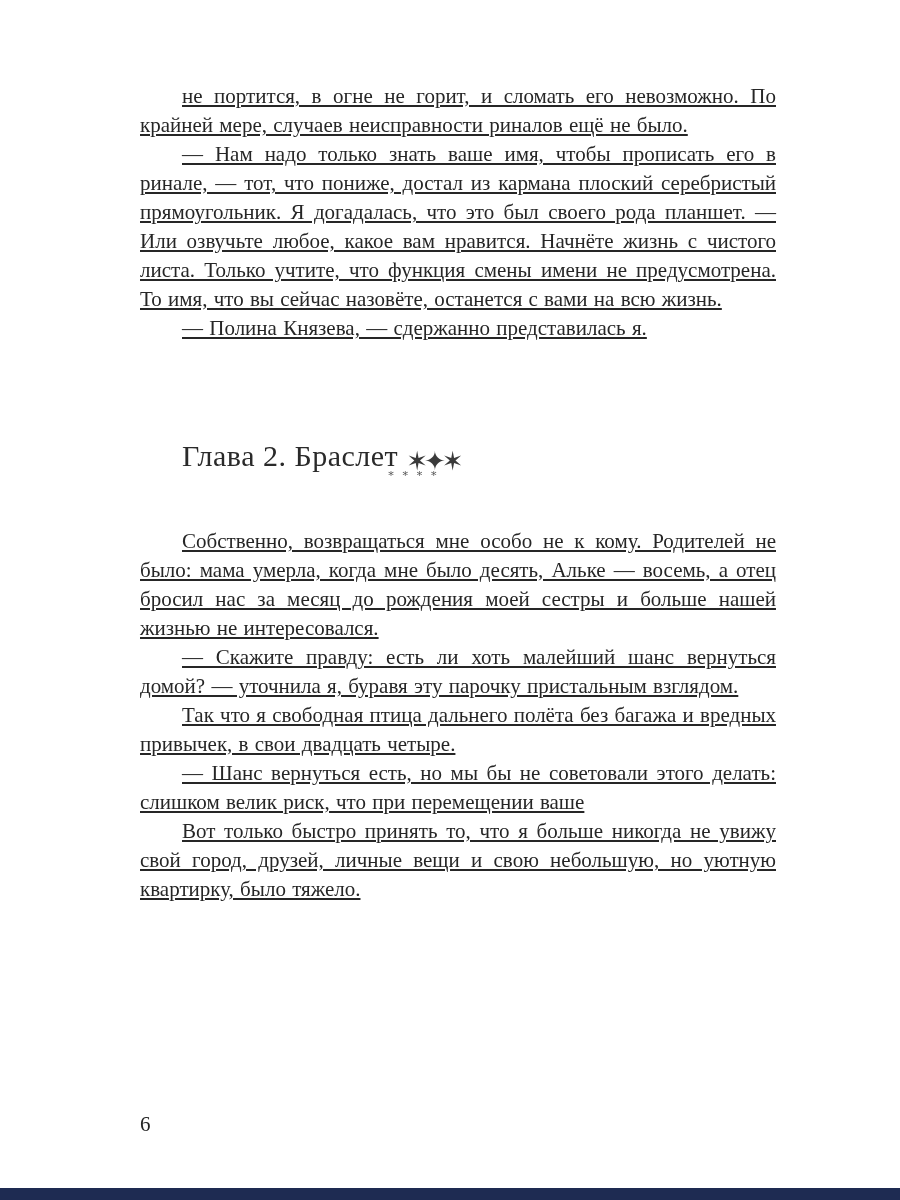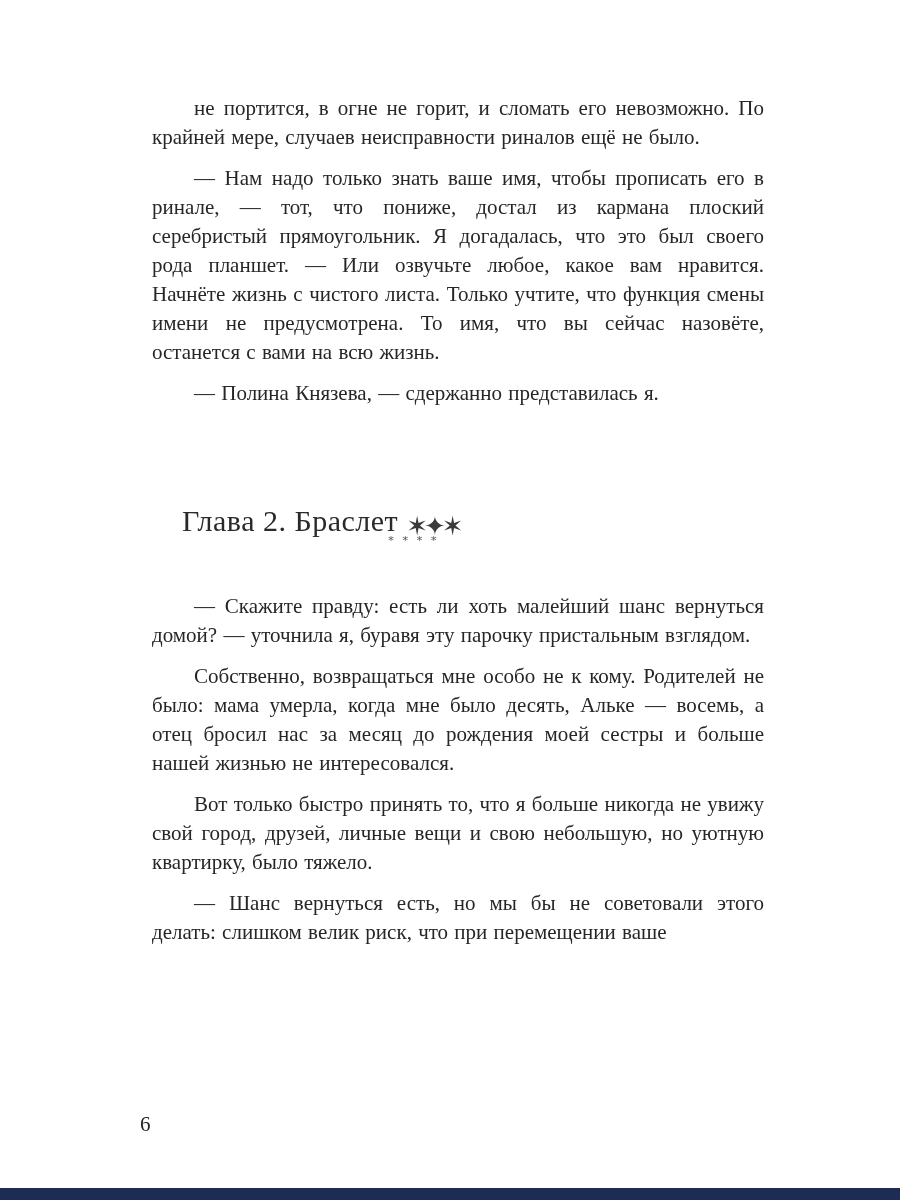--- a/index.html
+++ b/index.html
@@ -19,23 +19,24 @@
   .body-text {
     position: absolute;
     left: 140px;
     top: 82px;
     width: 636px;
     font-size: 21px;
     line-height: 29px;
     text-align: justify;
   }
   .body-text p {
-    margin: 12px;
+    margin: 0;
     text-indent: 42px;
     word-spacing: 1px;
+    text-decoration: underline;
   }
   .chapter-heading {
     margin: 96px 0 52px 42px;
     text-indent: 0;
     font-size: 30px;
     line-height: 34px;
     color: #2a2a2a;
     white-space: nowrap;
     text-align: left;
   }
@@ -84,24 +85,25 @@
   <div class="body-text">
 
     <p>не портится, в огне не горит, и сломать его невозможно. По крайней мере, случаев неисправности риналов ещё не было.</p>
     <p>— Нам надо только знать ваше имя, чтобы прописать его в ринале, — тот, что пониже, достал из кармана плоский серебристый прямоугольник. Я догадалась, что это был своего рода планшет. — Или озвучьте любое, какое вам нравится. Начнёте жизнь с чистого листа. Только учтите, что функция смены имени не предусмотрена. То имя, что вы сейчас назовёте, останется с вами на всю жизнь.</p>
     <p>— Полина Князева, — сдержанно представилась я.</p>
 
     <div class="chapter-heading">
       <span class="title">Глава 2. Браслет</span><span class="ornament"><span class="big-stars">✶✦✶</span><span class="small-stars">⁎ ⁎ ⁎ ⁎</span></span>
     </div>
 
+    <p>Собственно, возвращаться мне особо не к кому. Родителей не было: мама умерла, когда мне было десять, Альке — восемь, а отец бросил нас за месяц до рождения моей сестры и больше нашей жизнью не интересовался.</p>
     <p>— Скажите правду: есть ли хоть малейший шанс вернуться домой? — уточнила я, буравя эту парочку пристальным взглядом.</p>
-    <p>Собственно, возвращаться мне особо не к кому. Родителей не было: мама умерла, когда мне было десять, Альке — восемь, а отец бросил нас за месяц до рождения моей сестры и больше нашей жизнью не интересовался.</p>
+    <p>Так что я свободная птица дальнего полёта без багажа и вредных привычек, в свои двадцать четыре.</p>
+    <p>— Шанс вернуться есть, но мы бы не советовали этого делать: слишком велик риск, что при перемещении ваше</p>
     <p>Вот только быстро принять то, что я больше никогда не увижу свой город, друзей, личные вещи и свою небольшую, но уютную квартирку, было тяжело.</p>
-    <p>— Шанс вернуться есть, но мы бы не советовали этого делать: слишком велик риск, что при перемещении ваше</p>
 
   </div>
 
   <div class="page-number">6</div>
 
   <div class="bottom-bar" style="background: rgb(30, 43, 82);"></div>
 
 </div>
 
 </body></html>

